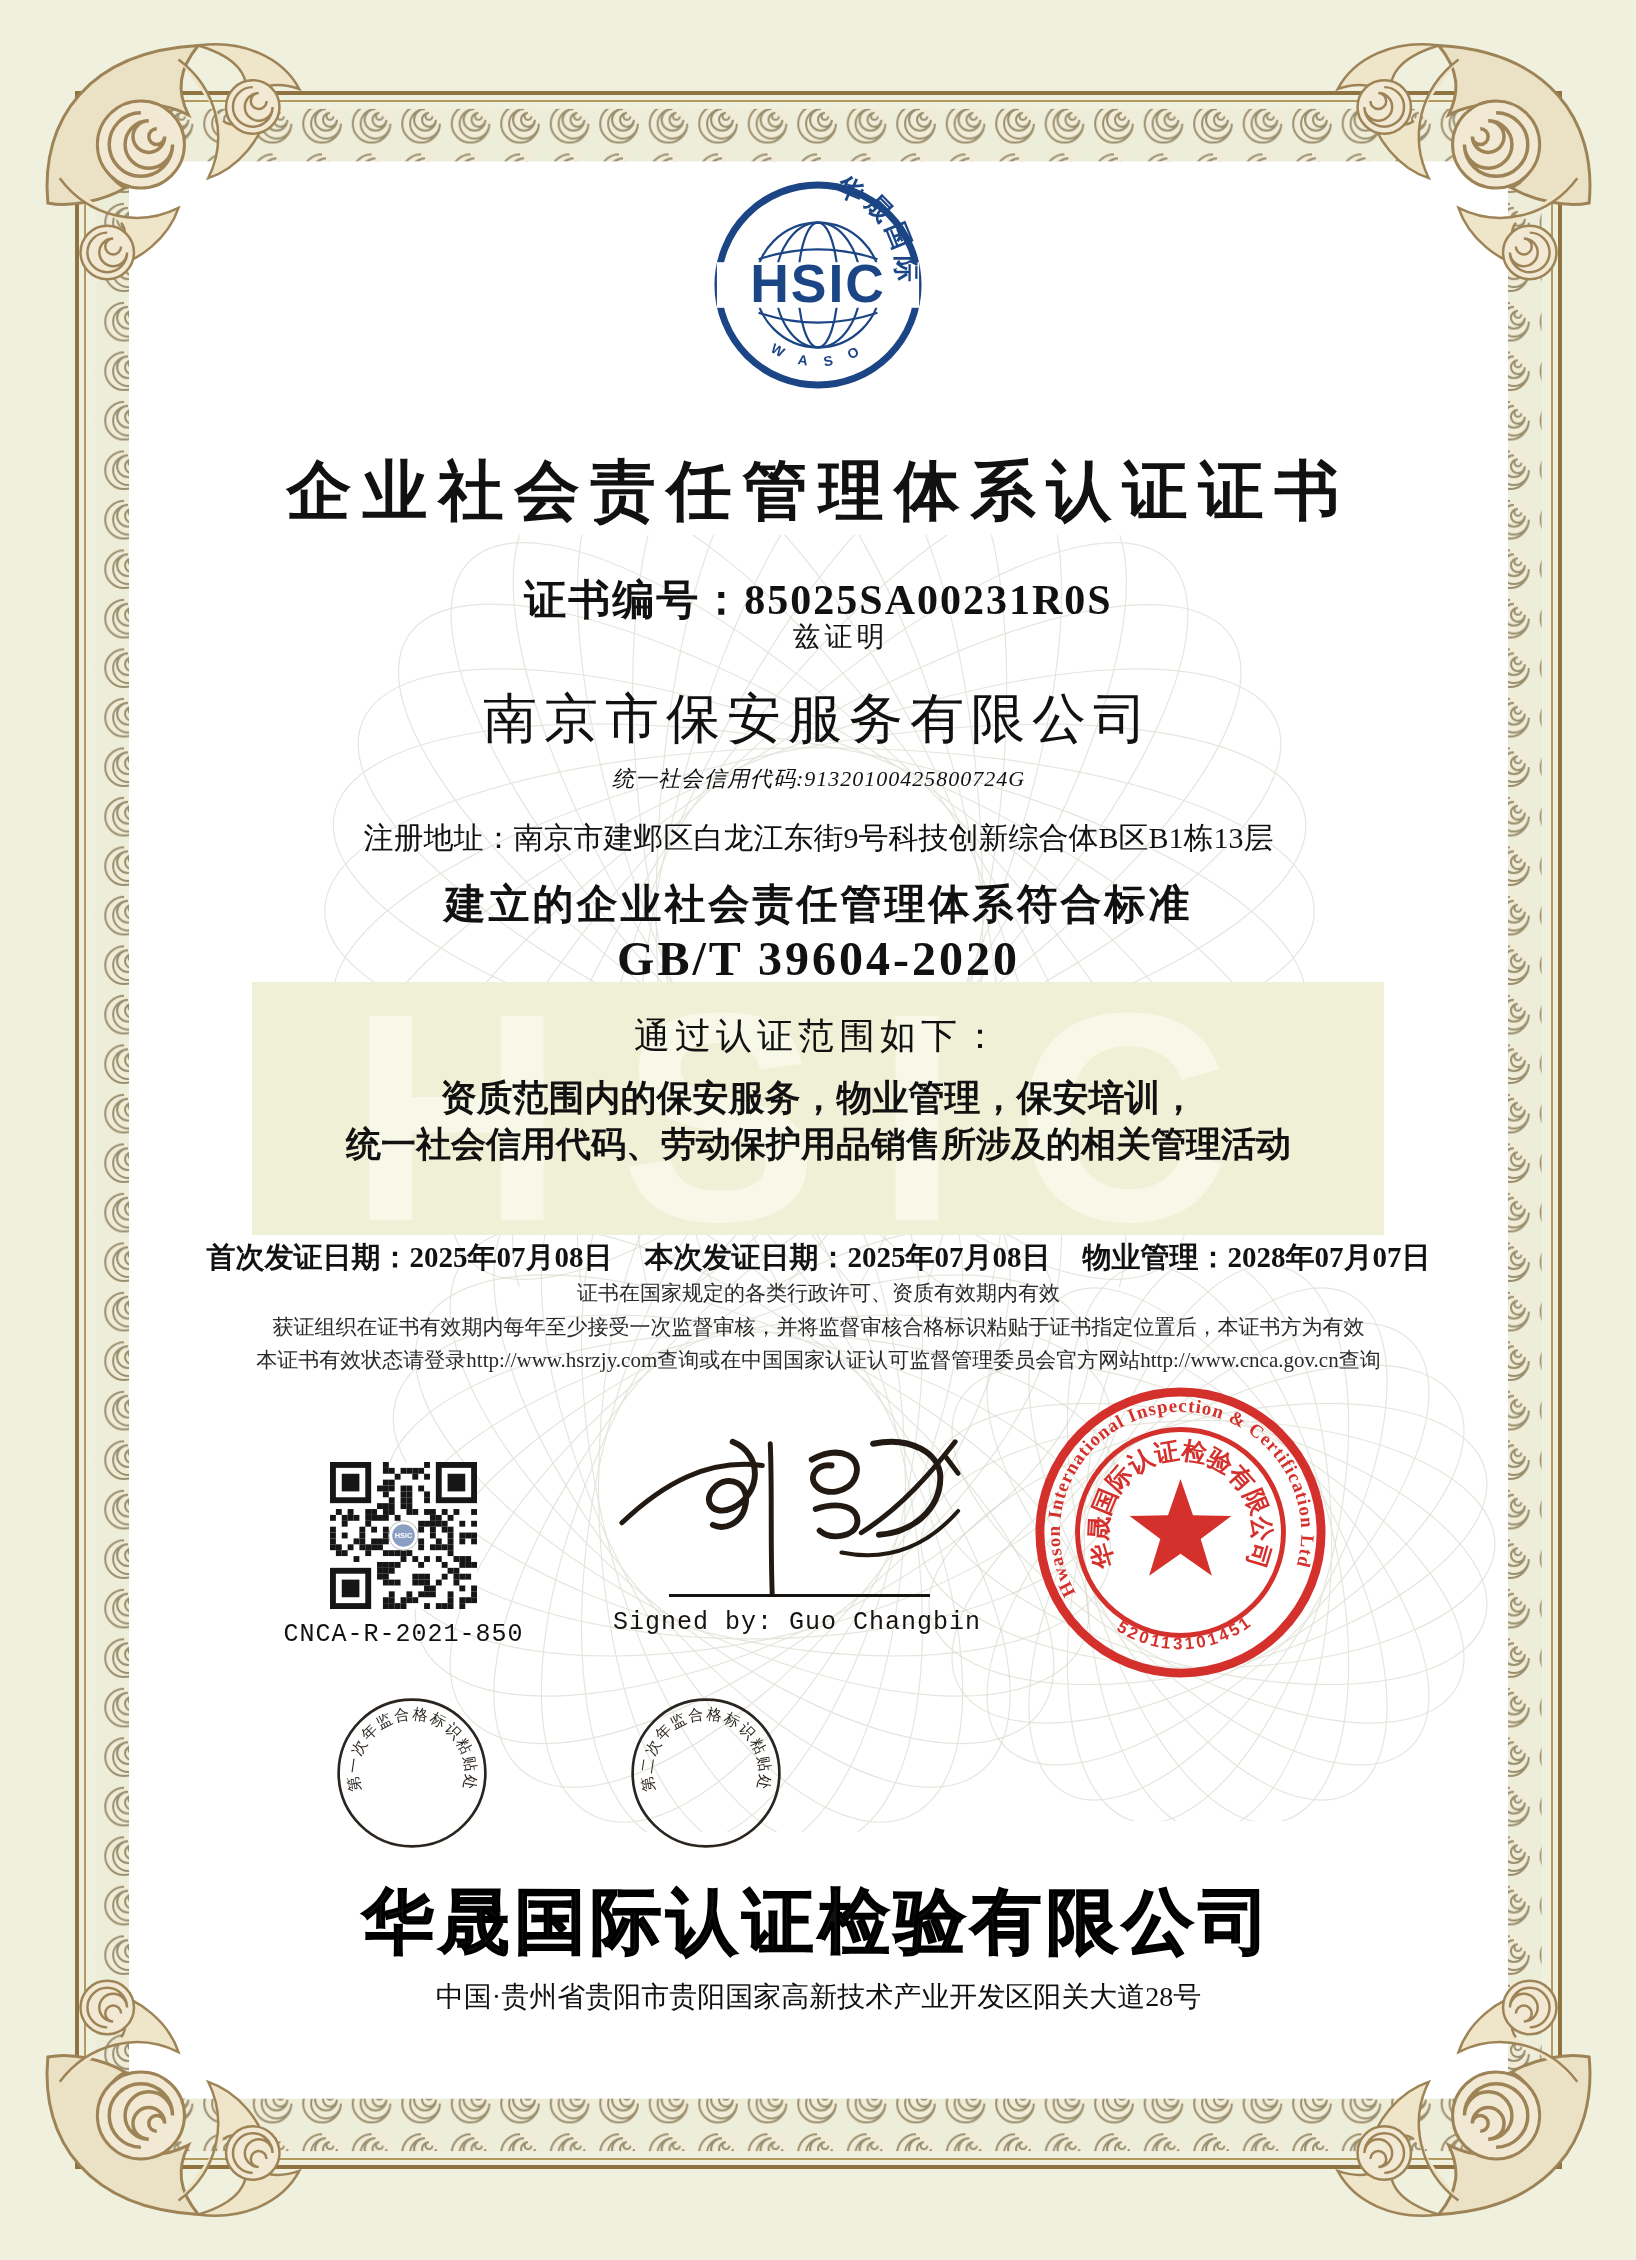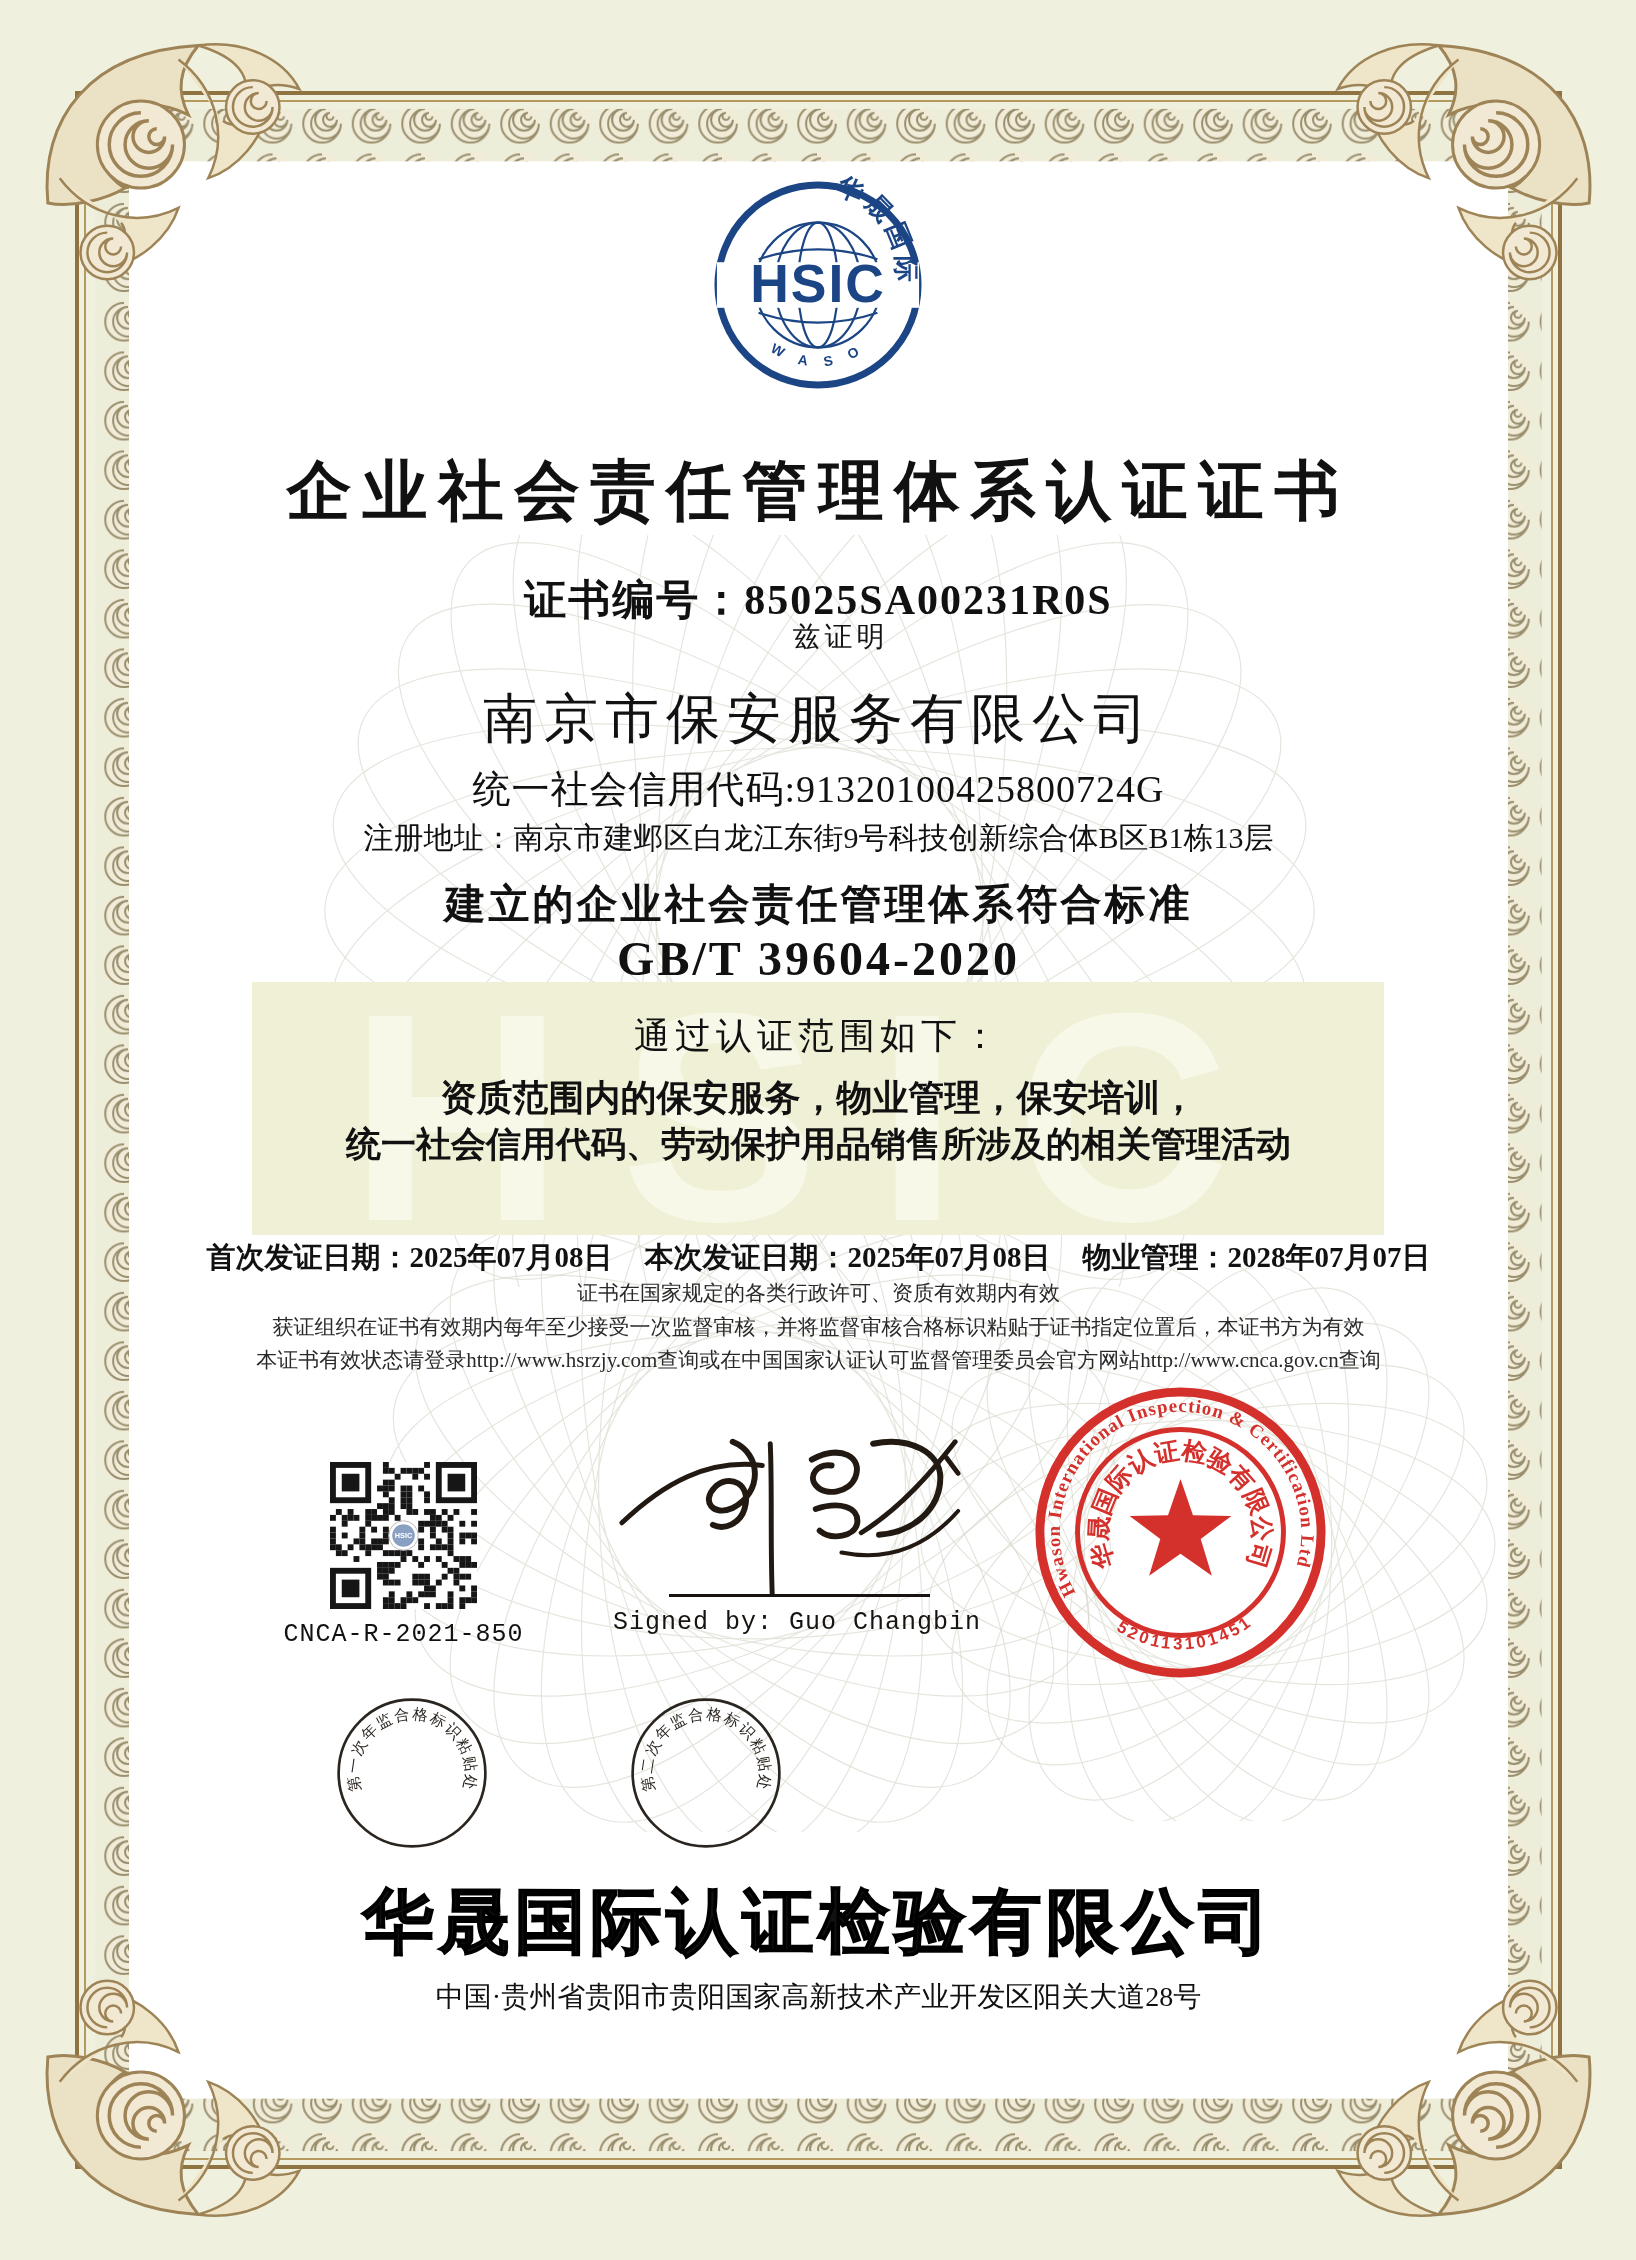--- a/index.html
+++ b/index.html
@@ -18,21 +18,21 @@
               background:#f0f0d6;overflow:hidden;}
   .scope-band .wm{position:absolute;left:0;right:0;top:-36px;text-align:center;
               font-family:"Liberation Sans",sans-serif;font-weight:900;font-size:297px;
               letter-spacing:57px;color:#f8f8e8;white-space:nowrap;}
   
   .tb{position:absolute;left:129px;right:129px;text-align:center;white-space:nowrap;}
   .title{top:447px;font-size:65px;font-weight:bold;letter-spacing:11px;}
   .certno{top:572px;font-size:42px;font-weight:bold;letter-spacing:2px;}
   .intro{top:618px;font-size:28px;letter-spacing:4px;margin-left:44px;}
   .company{top:683px;font-size:54px;letter-spacing:7px;font-weight:500;}
-  .credit{top:764px;font-size:38px;letter-spacing:1px;}
+  .credit{top:764px;font-size:22px;letter-spacing:1px;font-style:italic;}
   .regaddr{top:818px;font-size:30px;}
   .stdintro{top:877px;font-size:41px;font-weight:600;letter-spacing:3px;}
   .stdcode{top:931px;font-size:48px;font-weight:bold;letter-spacing:3px;}
   .scopetitle{top:1012px;font-size:36px;letter-spacing:5px;}
   .scope1{top:1074px;font-size:36px;font-weight:bold;}
   .scope2{top:1121px;font-size:35px;font-weight:bold;}
   .dates{top:1238px;font-size:29px;font-weight:600;}
   .dates span{margin:0 16px;}
   .note{font-size:21px;color:#2a2a2a;}
   .n1{top:1279px;} .n2{top:1313px;} .n3{top:1346px;}

